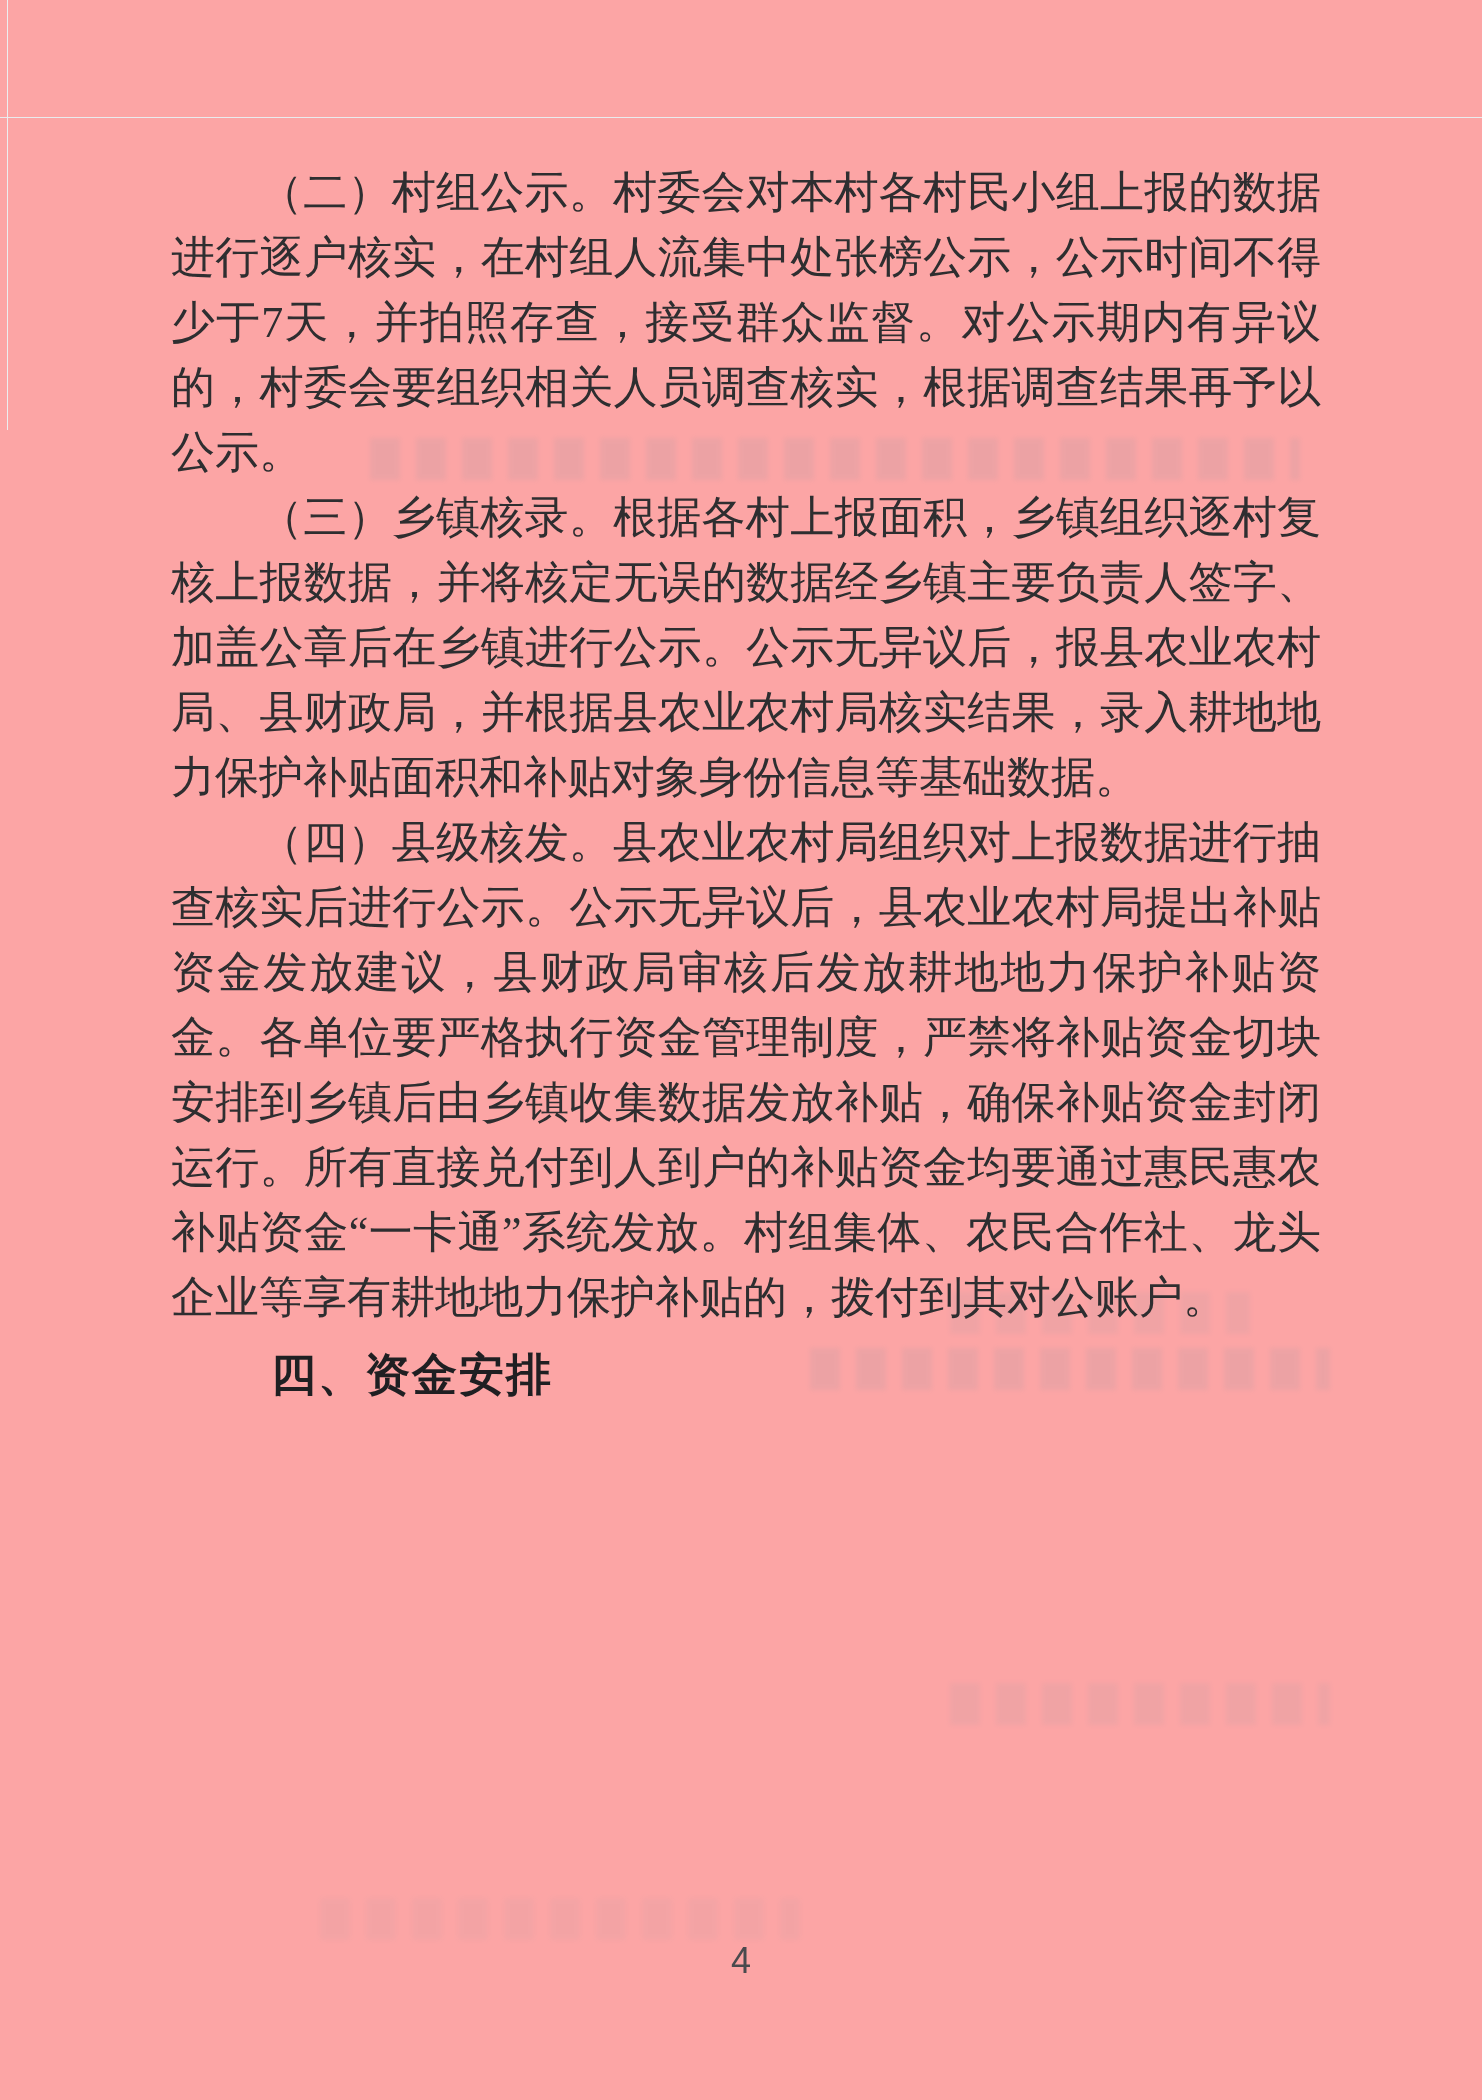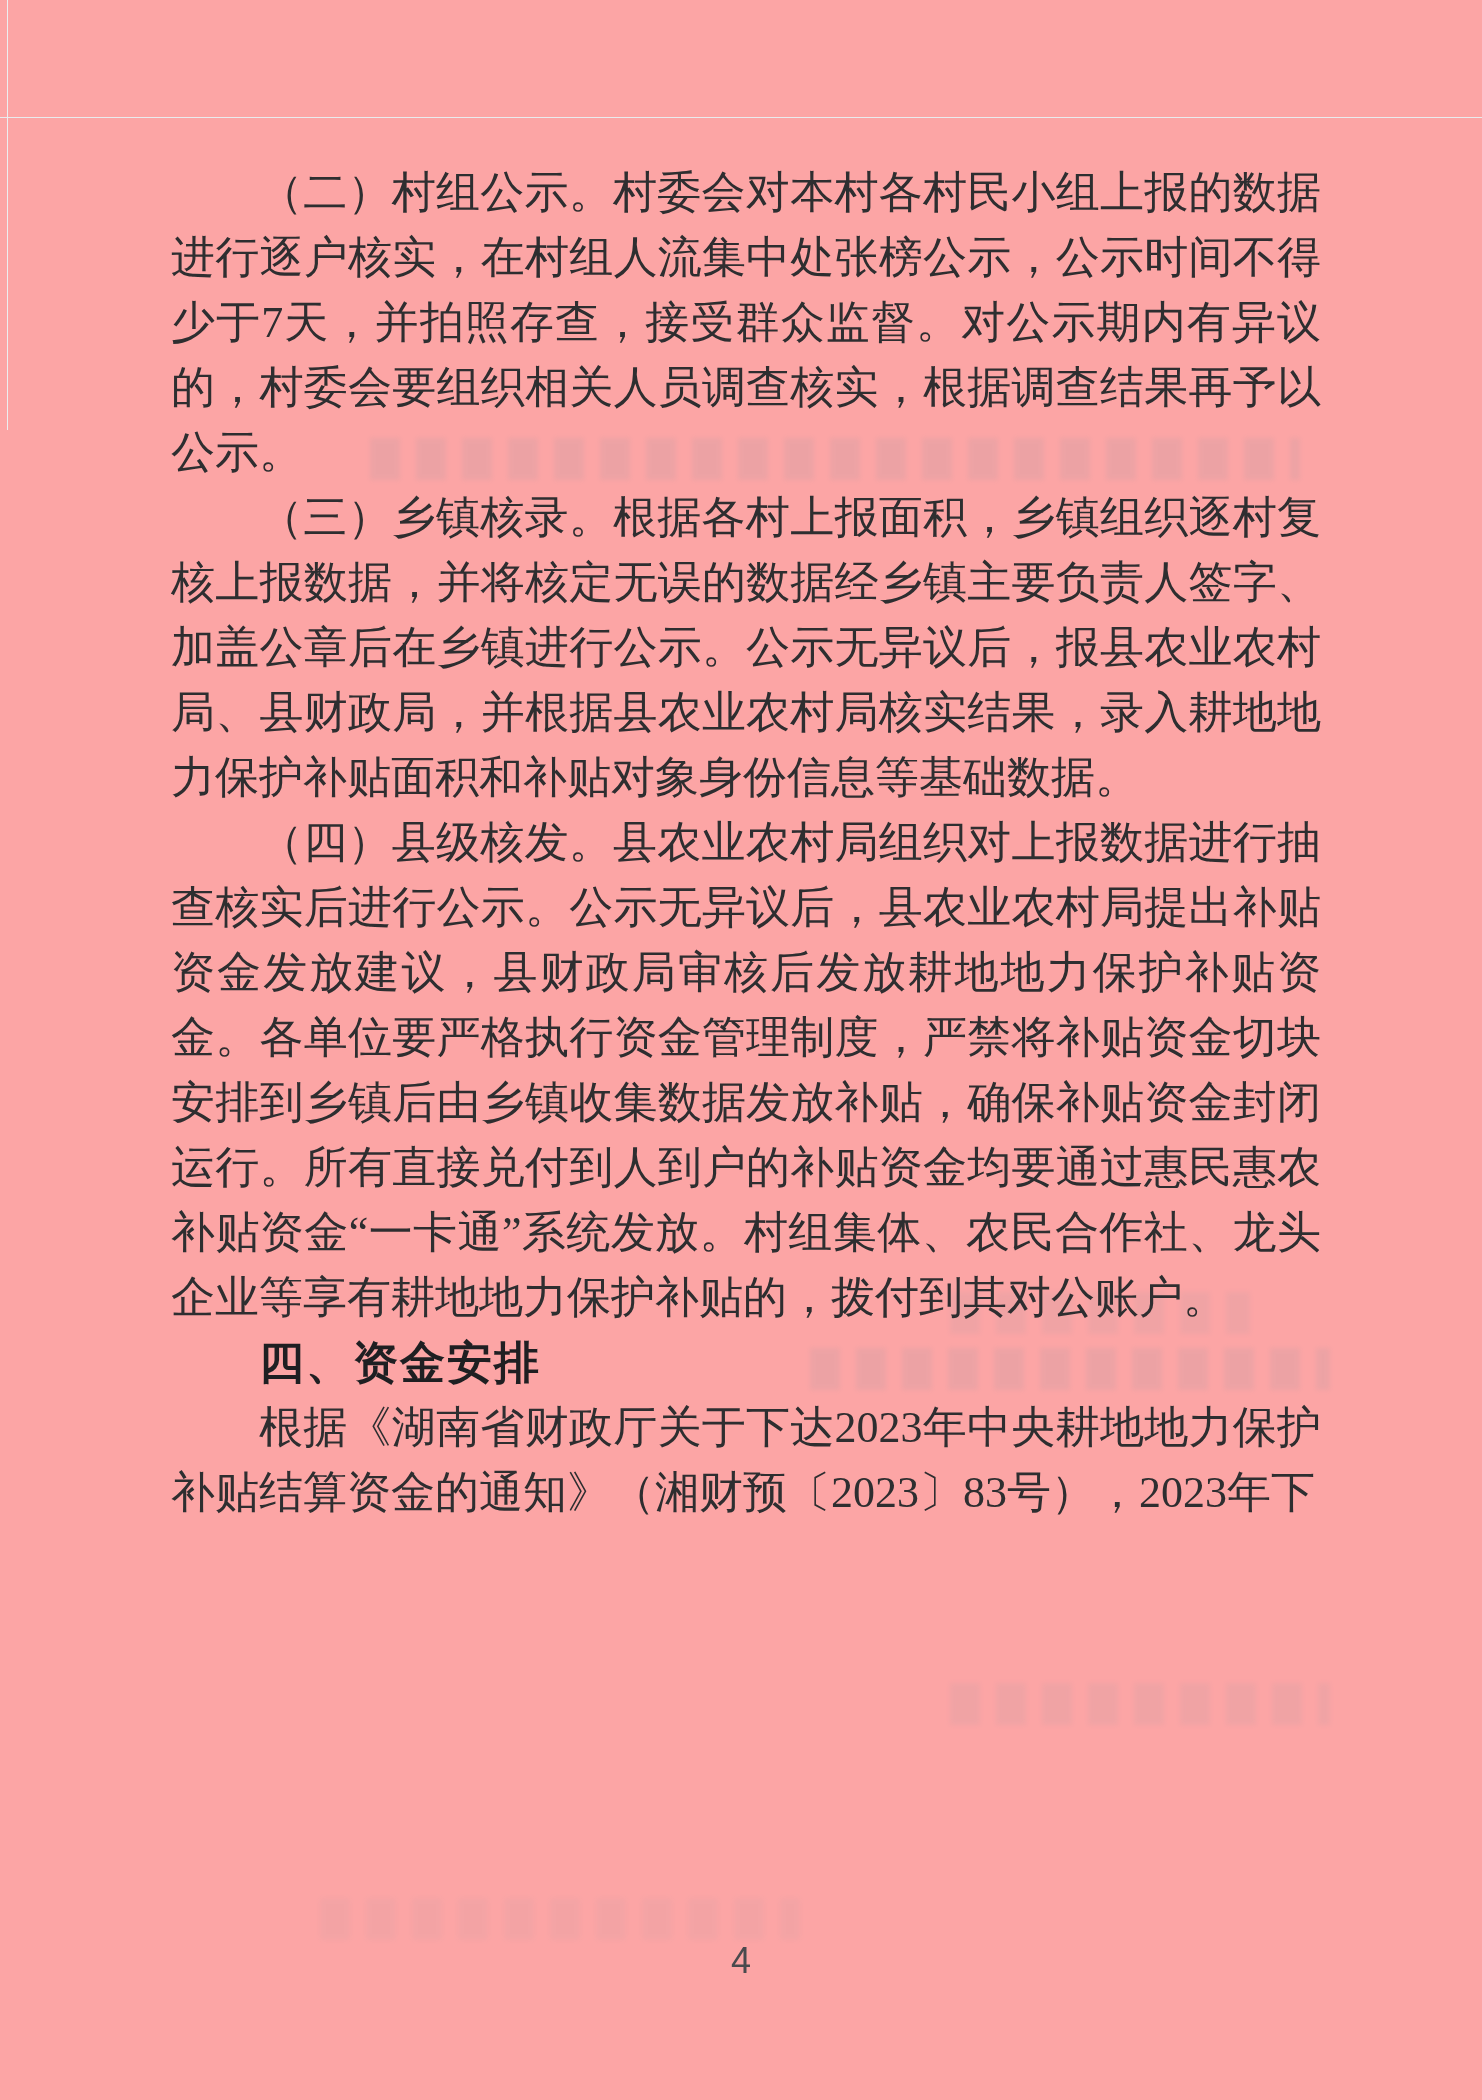--- a/index.html
+++ b/index.html
@@ -44,21 +44,21 @@
     line-height: 65px;
     text-align: justify;
     text-justify: inter-character;
     word-break: break-all;
   }
   .text-block p {
     margin: 0;
     text-indent: 88px;
   }
   .sec-heading {
-    margin: 0;
+    margin: 12px;
     font-family: "Liberation Sans", "DejaVu Sans", sans-serif;
     font-weight: 700;
     font-size: 45px;
     line-height: 65px;
     text-indent: 88px;
     letter-spacing: 2px;
     color: #1f1f22;
     text-align: left;
   }
   .page-number {
@@ -98,20 +98,19 @@
   <div class="ghost ghost-2"></div>
   <div class="ghost ghost-3"></div>
   <div class="ghost ghost-4"></div>
   <div class="ghost ghost-5"></div>
 
   <main class="text-block">
     <p>（二）村组公示。村委会对本村各村民小组上报的数据进行逐户核实，在村组人流集中处张榜公示，公示时间不得少于7天，并拍照存查，接受群众监督。对公示期内有异议的，村委会要组织相关人员调查核实，根据调查结果再予以公示。</p>
     <p>（三）乡镇核录。根据各村上报面积，乡镇组织逐村复核上报数据，并将核定无误的数据经乡镇主要负责人签字、加盖公章后在乡镇进行公示。公示无异议后，报县农业农村局、县财政局，并根据县农业农村局核实结果，录入耕地地力保护补贴面积和补贴对象身份信息等基础数据。</p>
     <p>（四）县级核发。县农业农村局组织对上报数据进行抽查核实后进行公示。公示无异议后，县农业农村局提出补贴资金发放建议，县财政局审核后发放耕地地力保护补贴资金。各单位要严格执行资金管理制度，严禁将补贴资金切块安排到乡镇后由乡镇收集数据发放补贴，确保补贴资金封闭运行。所有直接兑付到人到户的补贴资金均要通过惠民惠农补贴资金“一卡通”系统发放。村组集体、农民合作社、龙头企业等享有耕地地力保护补贴的，拨付到其对公账户。</p>
     <h2 class="sec-heading">四、资金安排</h2>
-    <p>根据《湖南省财政厅关于下达2023年中央耕地地力保护补贴结算资金的通知》（湘财预〔2023〕83号），2023年下</p>
   </main>
 
   <footer class="page-number">
     <span>4</span>
   </footer>
 
 </div>
 
 </body></html>

